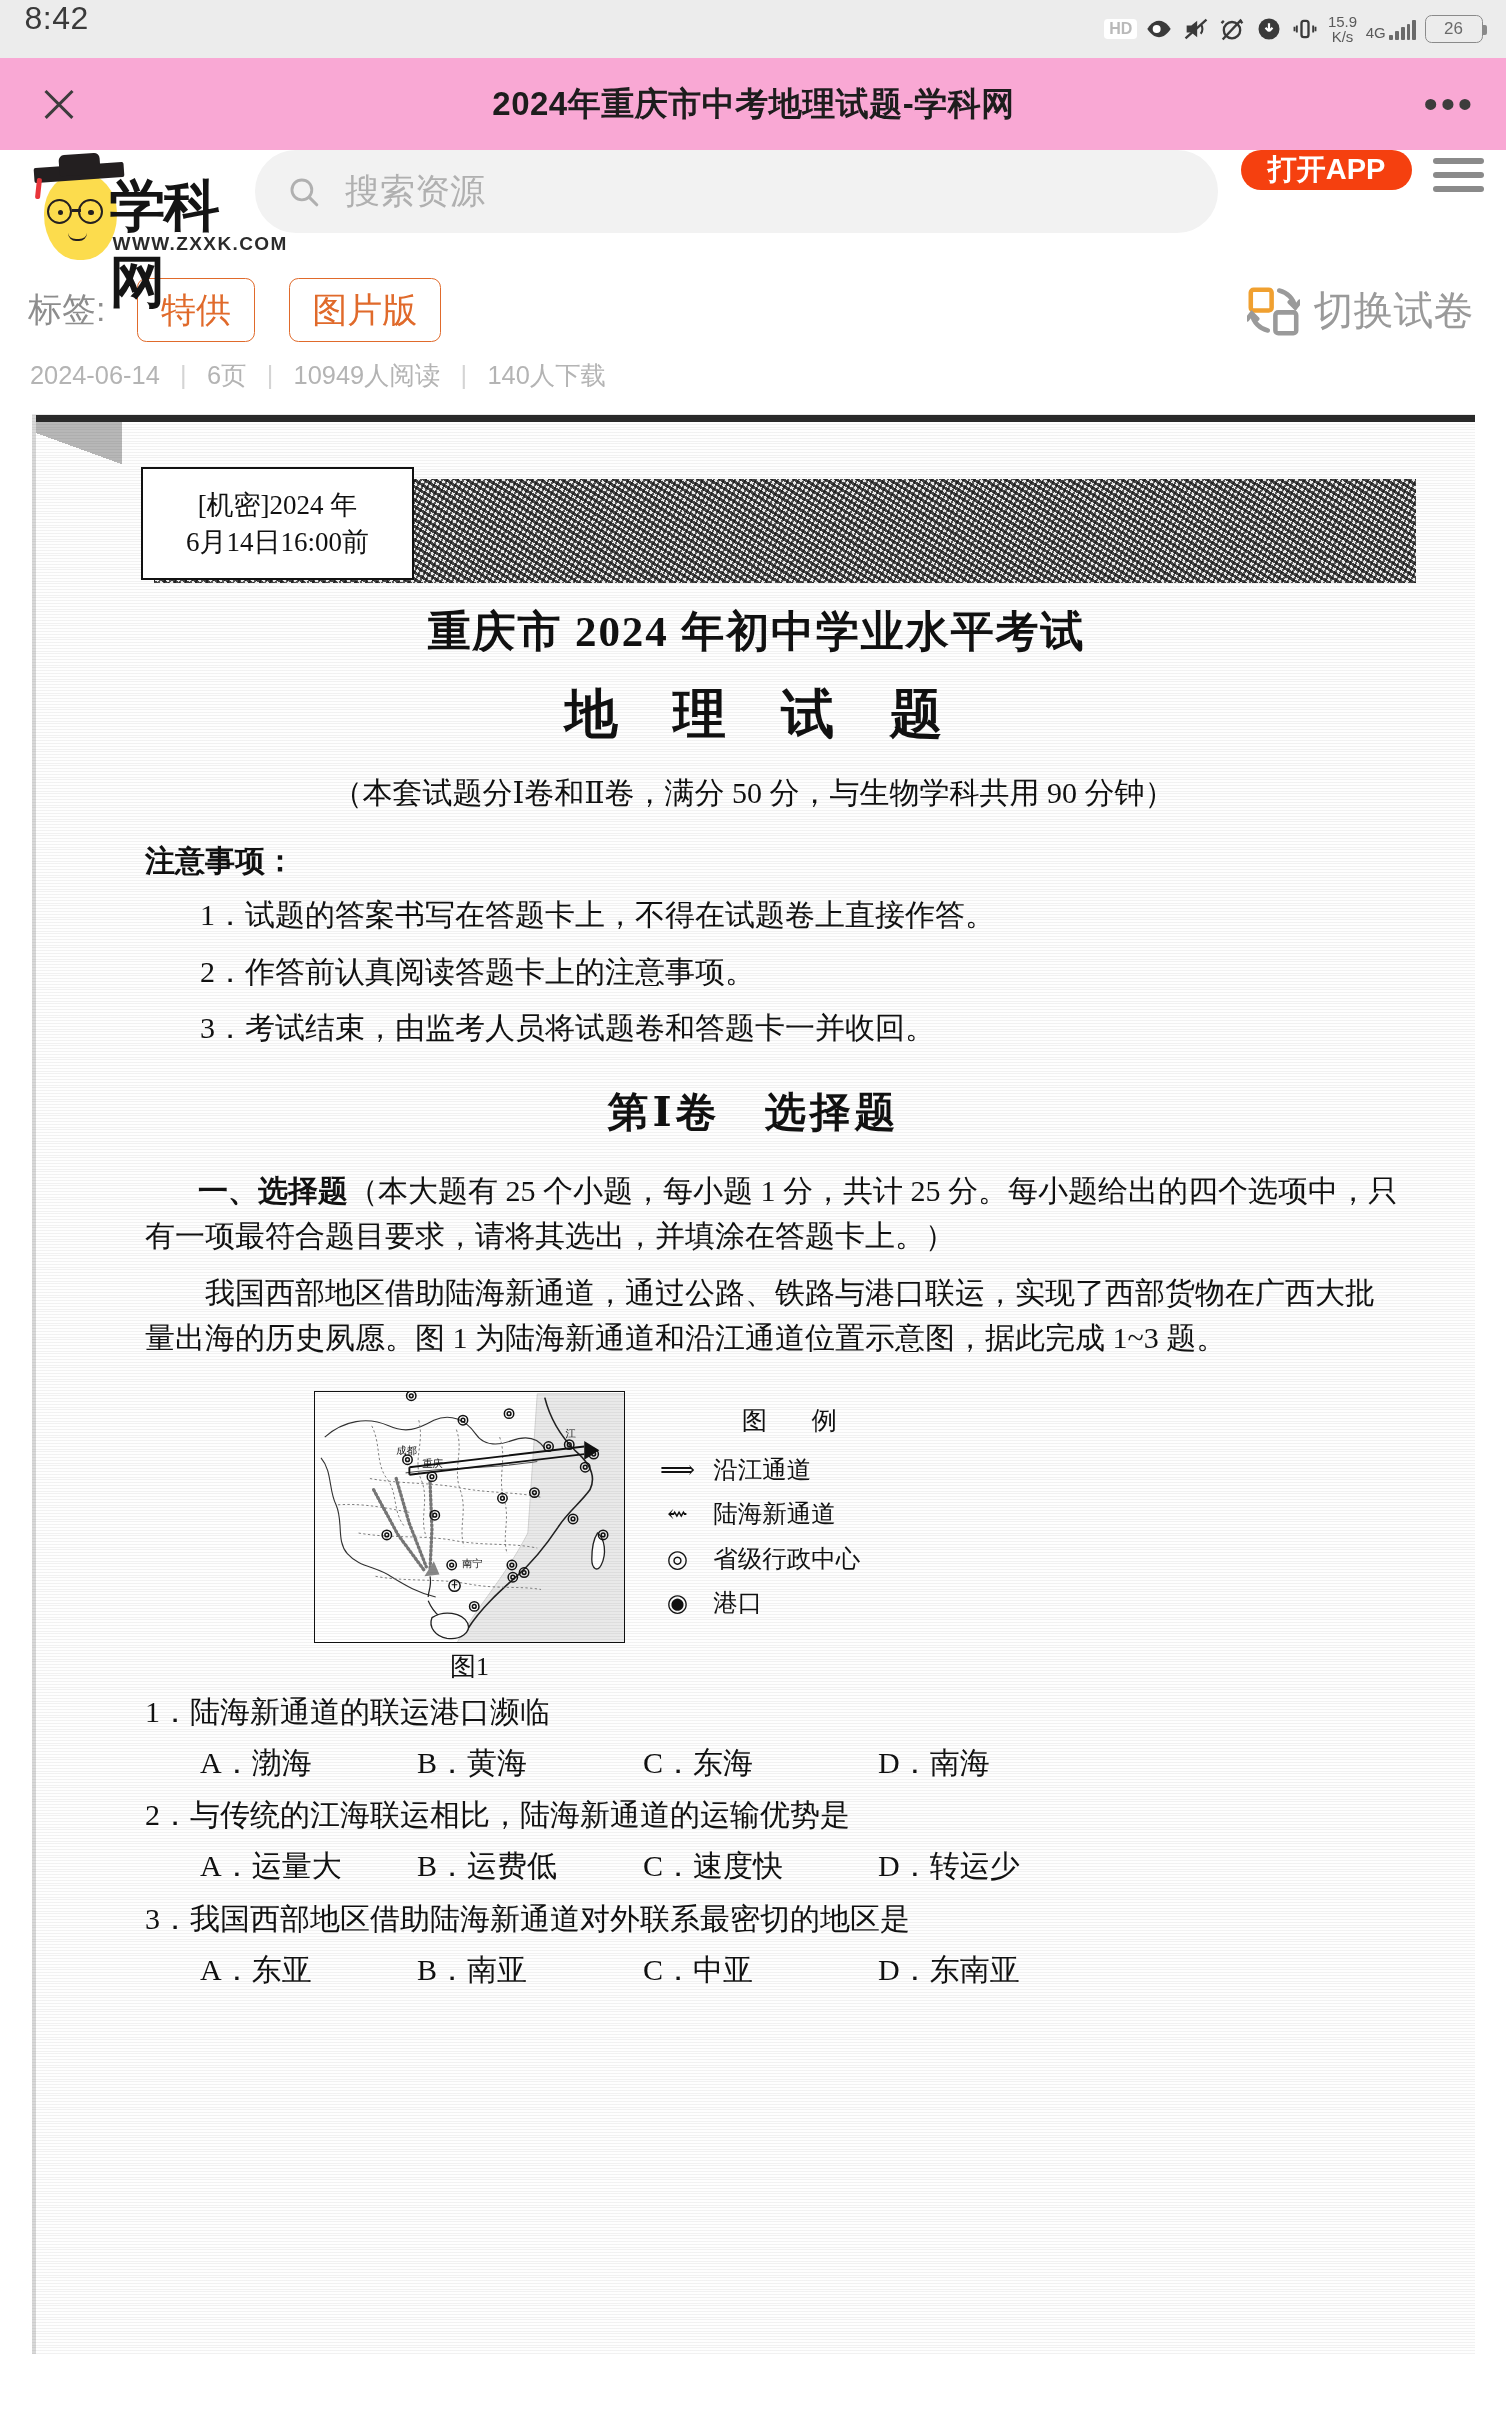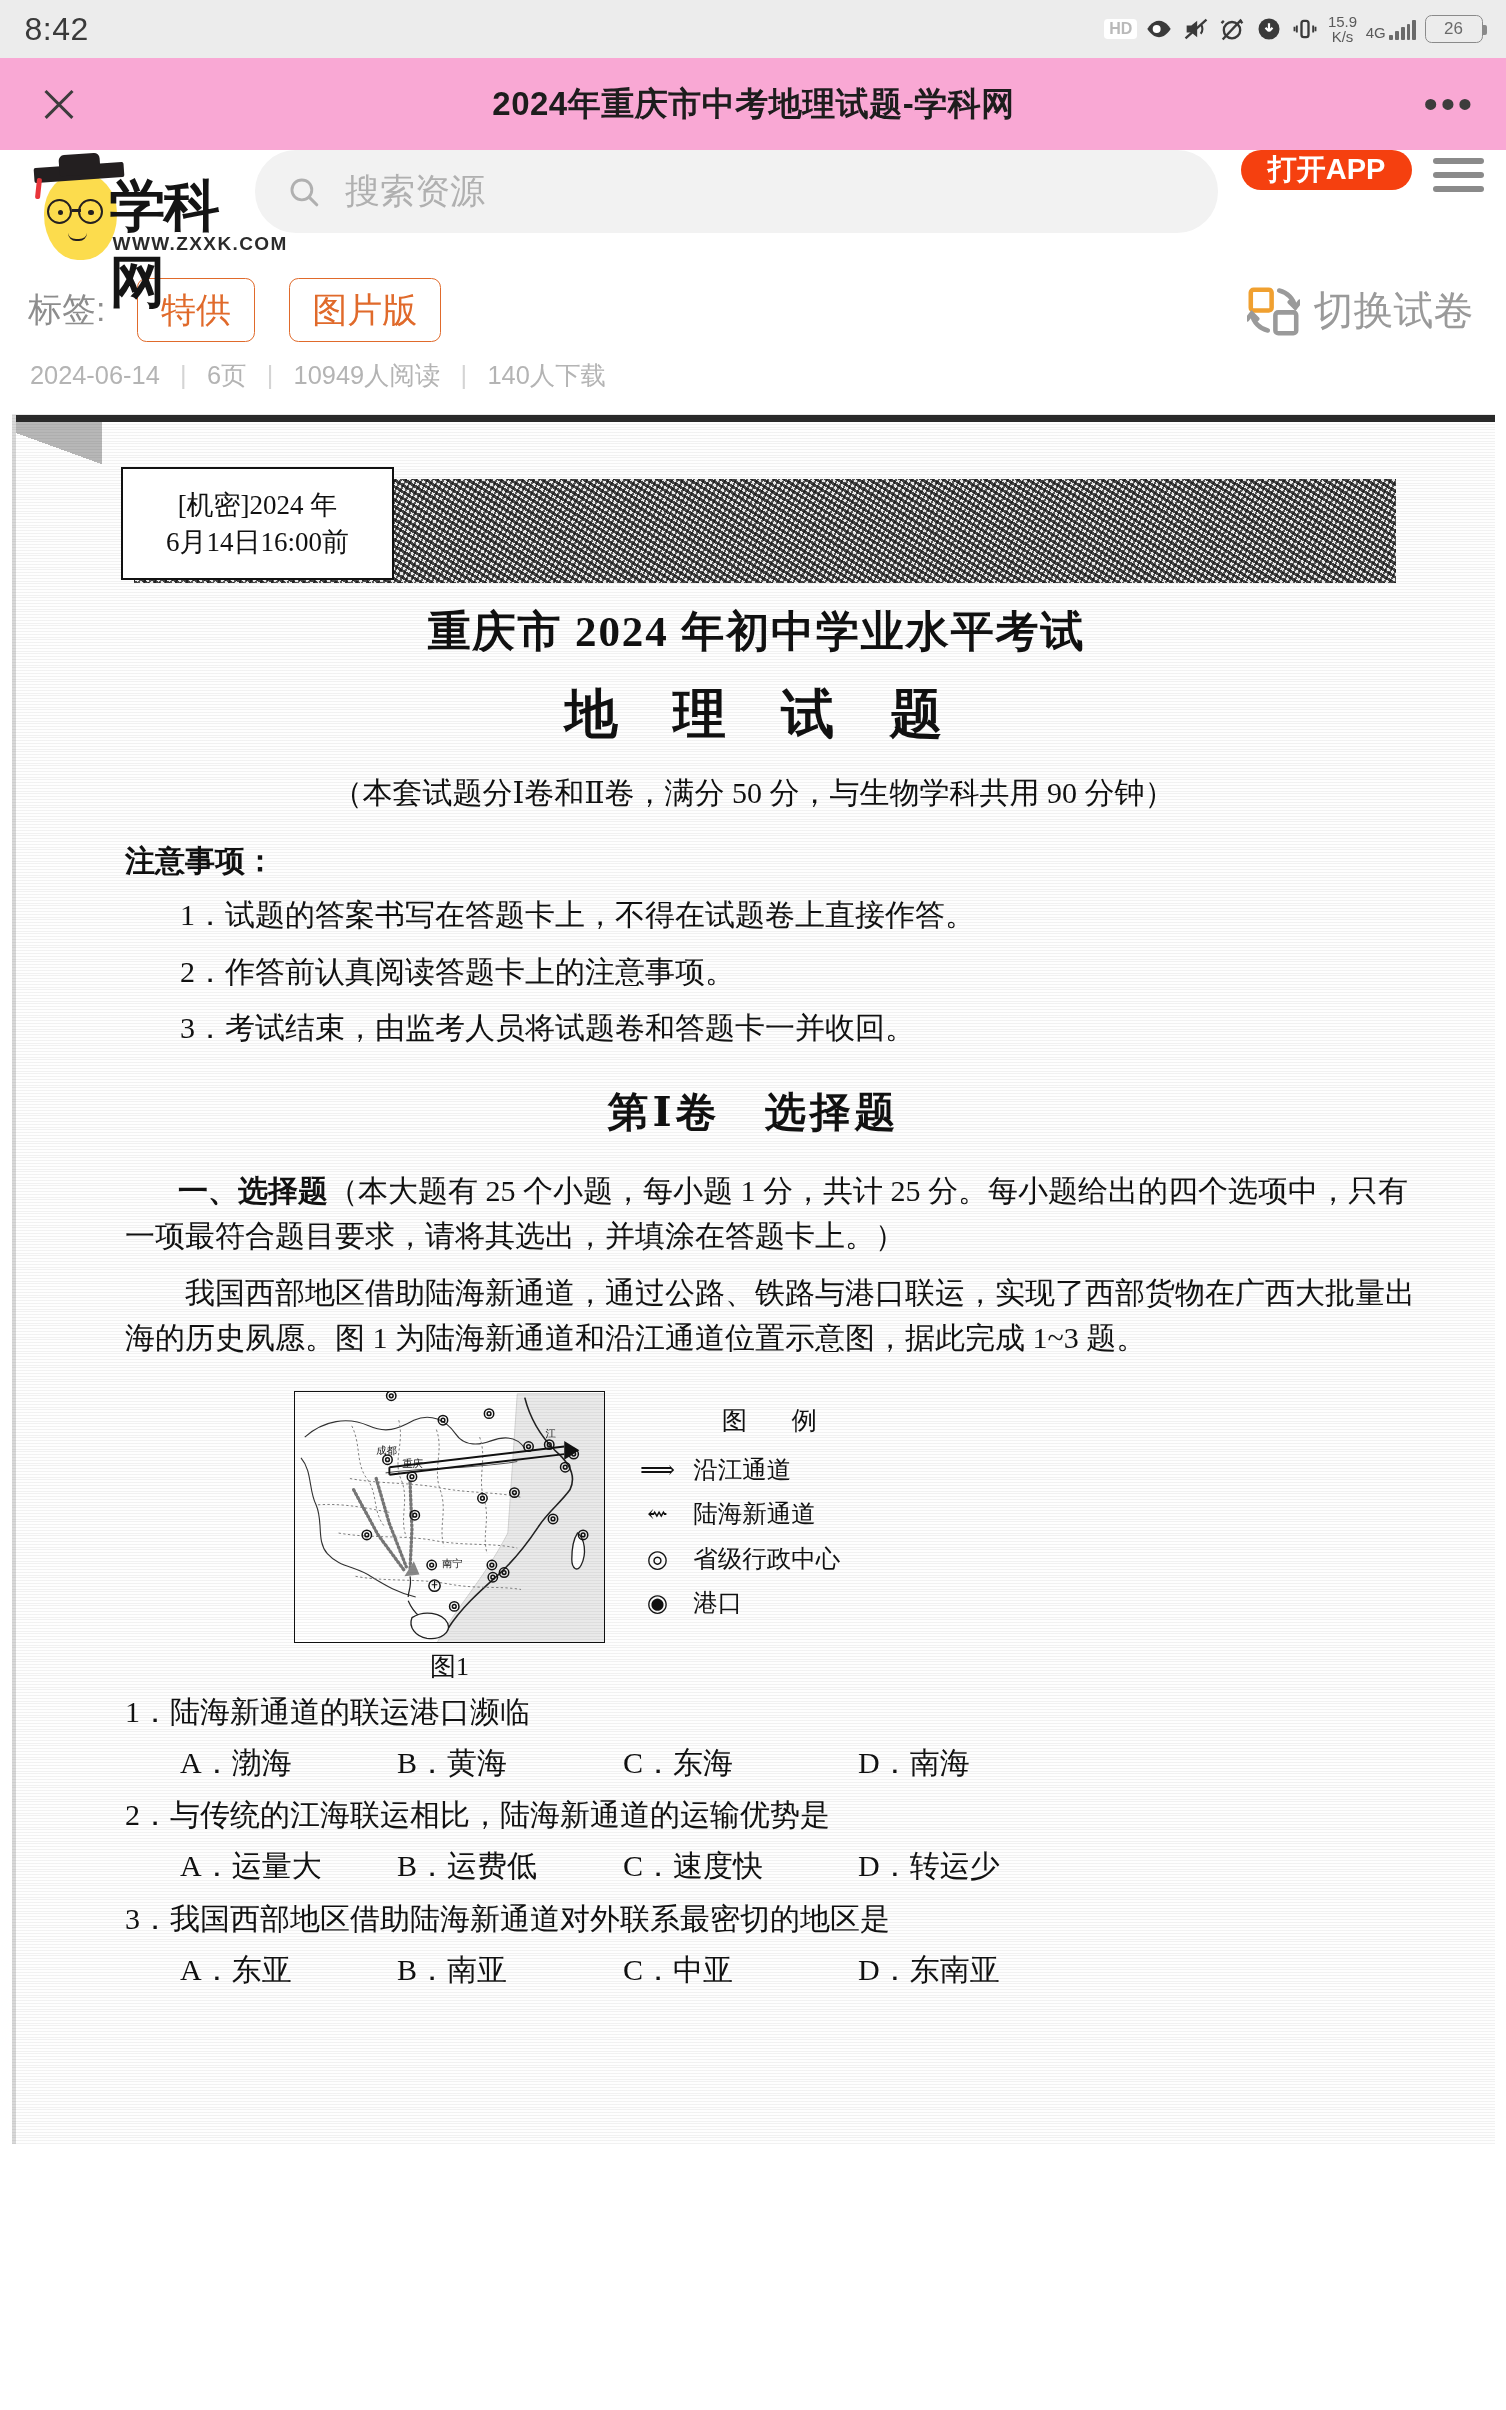--- a/index.html
+++ b/index.html
@@ -7,21 +7,21 @@
   body {
     font-family: "Liberation Sans", "DejaVu Sans", sans-serif;
     background:#ffffff;
     overflow:hidden;
     position:relative;
   }
 
   
   .statusbar{
     height:58px; background:#ececec;
-    display:flex; align-items:center; justify-content:space-between;
+    display:flex; justify-content:space-between;
     padding:0 24.5px;
   }
   .sb-time{ font-size:32px; color:#3a3a3a; letter-spacing:0.5px; font-weight:400; }
   .sb-right{ display:flex; align-items:center; gap:8.5px; }
   .sb-hd{
     background:#ffffff; color:#b9b9b9; font-size:16px; font-weight:700;
     border-radius:3.8px; padding:1.9px 4.7px; line-height:1;
   }
   .sb-ic{ width:28px; height:28px; display:block; }
   .sb-speed{ font-size:15px; color:#5a5a5a; line-height:1.0; text-align:center; }
@@ -170,23 +170,23 @@
   
   .metarow{
     background:#fff; padding:17px 28px 21px 28px; font-size:25.4px; color:#b4b4b4;
     position:relative; z-index:3;
   }
   .metarow span{ margin:0 1.9px; }
   .meta-sep{ color:#d4d4d4; margin:0 11.3px !important; }
 
   
   .paper{
-    position:relative; background:#fefefe; margin:0 12px; overflow:hidden;
+    position:relative; background:#fefefe; margin:0 32px; overflow:hidden;
     border-top:0.9px solid #e8e8e8;
-    height:1730px;
+    height:1940px;
     font-family:"Liberation Serif","DejaVu Serif",serif;
     color:#111;
   }
   .paper::before{ 
     content:""; position:absolute; left:0; top:0; width:90px; height:62px;
     background:linear-gradient(200deg,#b7b7b7 0 52%, transparent 52%);
   }
   .scan-topline{
     position:absolute; left:0; top:0; right:0; height:6.6px; background:#2a2a2a;
   }

